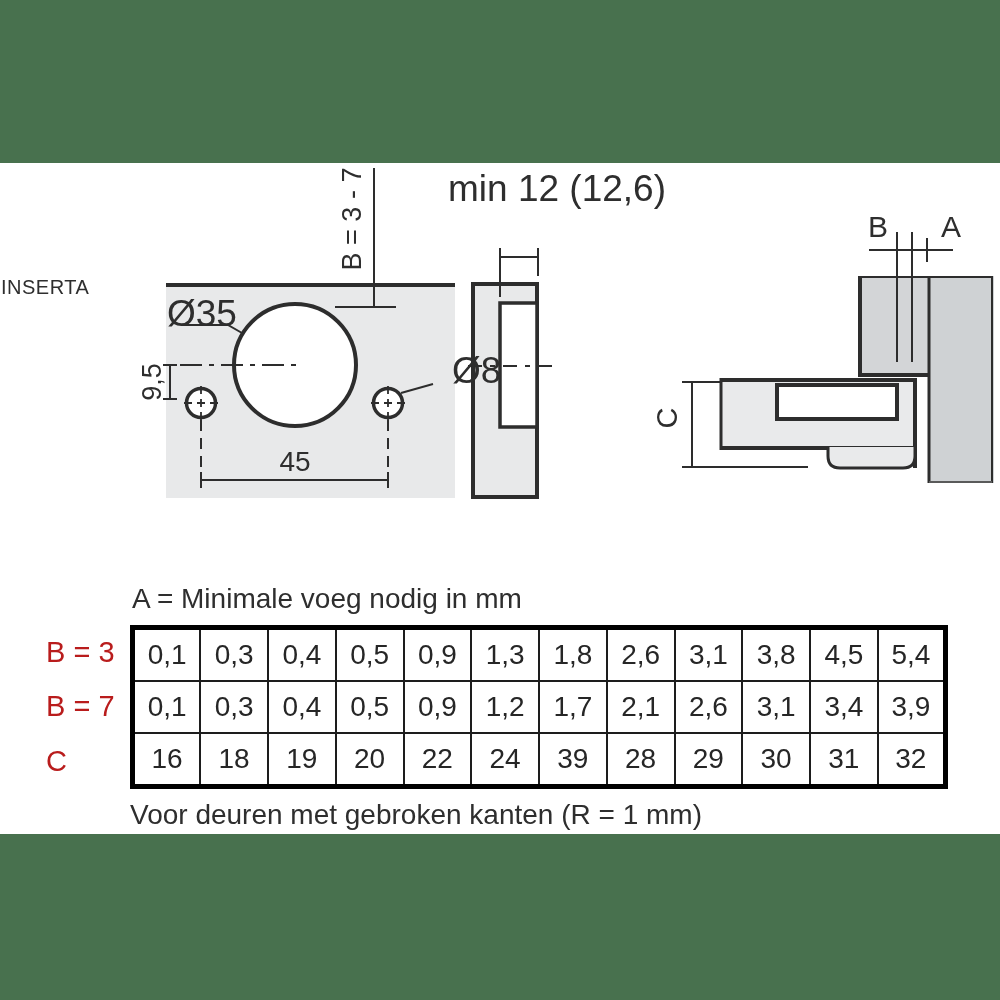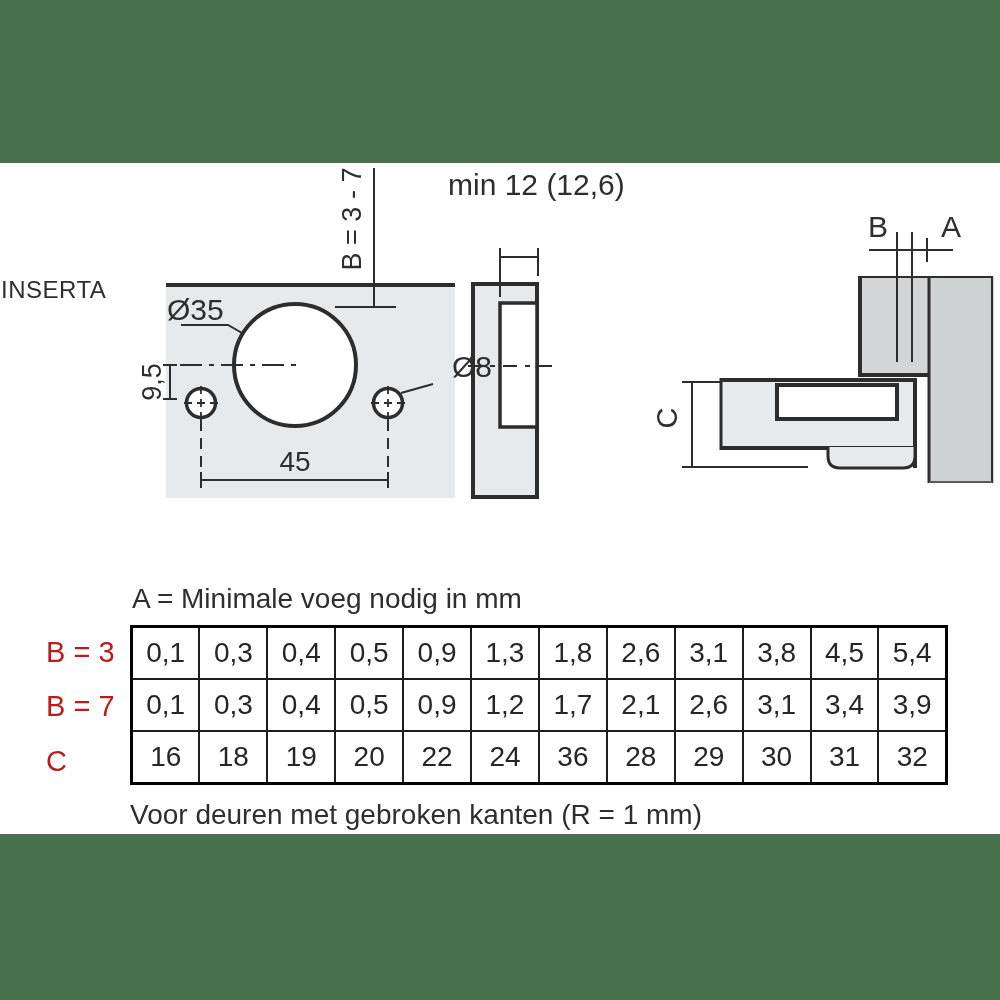--- a/index.html
+++ b/index.html
@@ -9,28 +9,28 @@
     background:#ffffff;
     overflow:hidden;
     font-family:"Liberation Sans", sans-serif;
     color:#2e2e2e;
   }
   .band{position:absolute;left:0;width:1000px;background:#48714e;}
   .band.top{top:0;height:163px;}
   .band.bottom{top:834px;height:166px;}
   .drawing-svg{position:absolute;left:0;top:0;}
   .lbl{position:absolute;white-space:nowrap;color:#2e2e2e;}
-  .fs29{font-size:30px;}
+  .fs29{font-size:37px;}
   .fs28{font-size:28px;}
   .vtext{
     position:absolute;white-space:nowrap;text-align:center;
     transform:rotate(-90deg);transform-origin:center;
     font-size:27px;
   }
-  .inserta{left:1px;top:276px;font-size:24px;letter-spacing:.5px;}
+  .inserta{left:1px;top:276px;font-size:20px;letter-spacing:.5px;}
   .minnote1{left:448px;top:168px;}
   .minnote2{left:448px;top:205px;}
   .dia35{left:167px;top:293px;}
   .dia8{left:452px;top:350px;}
   .dim45{left:264px;top:446px;width:62px;text-align:center;}
   .v95{left:131px;top:365px;width:42px;height:34px;line-height:34px;}
   .vb37{left:298px;top:202px;width:108px;height:34px;line-height:34px;}
   .vc{left:653px;top:401px;width:28px;height:34px;line-height:34px;font-size:29px;}
   .labB{left:862px;top:210px;width:32px;text-align:center;font-size:30px;}
   .labA{left:935px;top:210px;width:32px;text-align:center;font-size:30px;}
@@ -41,21 +41,21 @@
     border-collapse:collapse;table-layout:fixed;
     background:#fff;
   }
   table.tol td{
     border:2px solid #1d1d1d;
     height:50px;
     text-align:center;vertical-align:middle;
     font-size:28px;color:#262626;
     padding:0;
   }
-  table.tol{border:3px solid #000000;}
+  table.tol{border:5px solid #000000;}
   .rowlab{position:absolute;left:46px;font-size:29px;color:#b91c1c;}
   .rowlab.r0{top:636px;}
   .rowlab.r1{top:690px;text-align:center;}
   .rowlab.r2{top:745px;}
 </style>
 </head>
 <body>
 
 <div class="page">
 
@@ -175,21 +175,21 @@
         <td>3,4</td>
         <td>3,9</td>
       </tr>
       <tr>
         <td>16</td>
         <td>18</td>
         <td>19</td>
         <td>20</td>
         <td>22</td>
         <td>24</td>
-        <td>36</td>
+        <td>39</td>
         <td>28</td>
         <td>29</td>
         <td>30</td>
         <td>31</td>
         <td>32</td>
       </tr>
     </tbody>
   </table>
 
   <div class="lbl caption-bottom">Voor deuren met gebroken kanten (R = 1 mm)</div>

